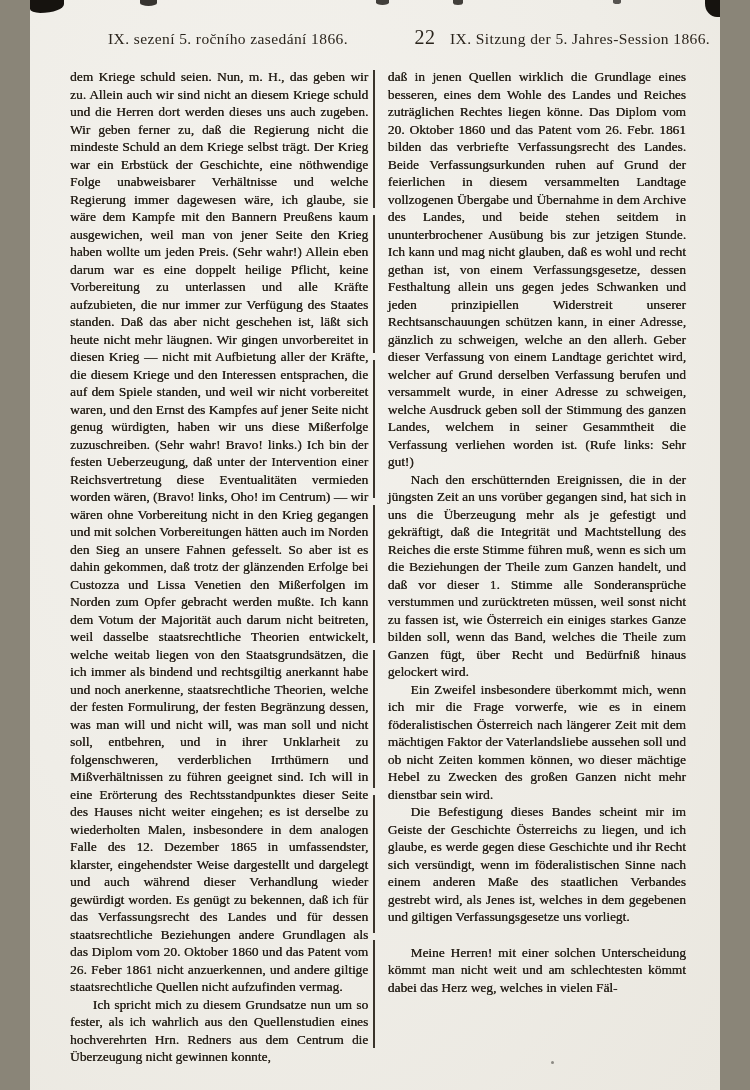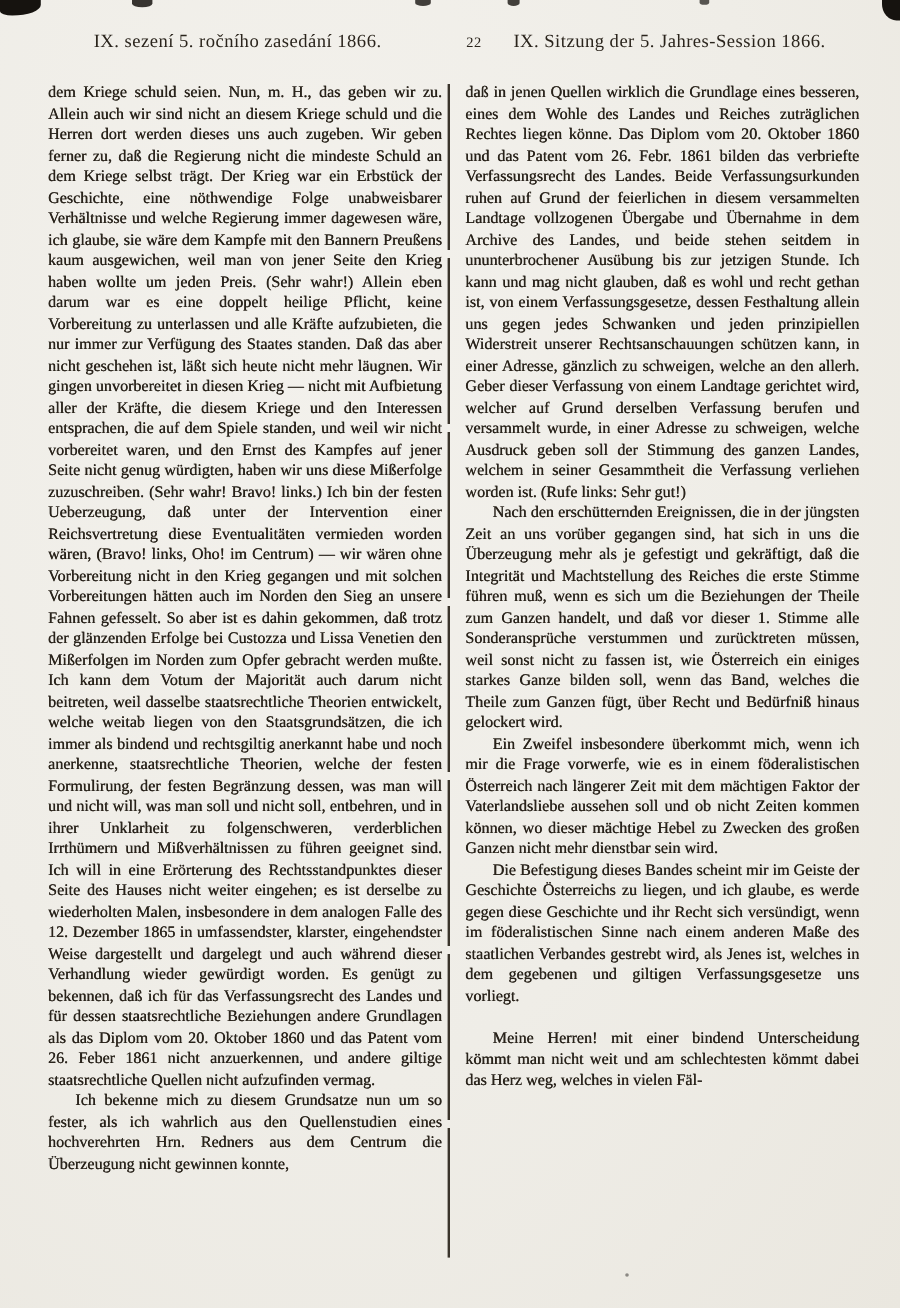--- a/index.html
+++ b/index.html
@@ -1,39 +1,39 @@
 <!DOCTYPE html>
 <html lang="de"><head>
 <meta charset="utf-8">
 <style>
   html, body { margin: 0; padding: 0; background: #8a8578; }
   .page {
     position: relative;
-    width: 750px;
+    width: 690px;
     height: 1090px;
     margin: 0 auto;
     overflow: hidden;
     background: radial-gradient(ellipse at 35% 25%, #f3f1ec 0%, #efede7 55%, #eae7df 100%);
     color: #2a241c;
     font-family: "Liberation Serif", "DejaVu Serif", serif;
   }
 
   
   .header {
     position: absolute;
     top: 26px; left: 40px; right: 36px;
     display: grid;
     grid-template-columns: 330px 50px 1fr;
     align-items: baseline;
     font-size: 15.5px;
     letter-spacing: 0.4px;
     white-space: nowrap;
   }
   .h-left  { text-align: center; padding-right: 14px; }
-  .h-num   { text-align: center; font-size: 12px; }
+  .h-num   { text-align: center; font-size: 20px; }
   .h-right { text-align: right; padding-right: 26px; }
 
   
   .bodywrap {
     position: absolute;
     top: 68px; left: 40px; right: 34px;
     display: flex;
     align-items: flex-start;
   }
   .col {
@@ -88,27 +88,27 @@
   <header class="header">
     <div class="h-left">IX. sezení 5. ročního zasedání 1866.</div>
     <div class="h-num">22</div>
     <div class="h-right">IX. Sitzung der 5. Jahres-Session 1866.</div>
   </header>
 
   <main class="bodywrap">
 
     <section class="col">
       <p class="cont">dem Kriege schuld seien. Nun, m. H., das geben wir zu. Allein auch wir sind nicht an diesem Kriege schuld und die Herren dort werden dieses uns auch zugeben. Wir geben ferner zu, daß die Regierung nicht die mindeste Schuld an dem Kriege selbst trägt. Der Krieg war ein Erbstück der Geschichte, eine nöthwendige Folge unabweisbarer Verhältnisse und welche Regierung immer dagewesen wäre, ich glaube, sie wäre dem Kampfe mit den Bannern Preußens kaum ausgewichen, weil man von jener Seite den Krieg haben wollte um jeden Preis. (Sehr wahr!) Allein eben darum war es eine doppelt heilige Pflicht, keine Vorbereitung zu unterlassen und alle Kräfte aufzubieten, die nur immer zur Verfügung des Staates standen. Daß das aber nicht geschehen ist, läßt sich heute nicht mehr läugnen. Wir gingen unvorbereitet in diesen Krieg — nicht mit Aufbietung aller der Kräfte, die diesem Kriege und den Interessen entsprachen, die auf dem Spiele standen, und weil wir nicht vorbereitet waren, und den Ernst des Kampfes auf jener Seite nicht genug würdigten, haben wir uns diese Mißerfolge zuzuschreiben. (Sehr wahr! Bravo! links.) Ich bin der festen Ueberzeugung, daß unter der Intervention einer Reichsvertretung diese Eventualitäten vermieden worden wären, (Bravo! links, Oho! im Centrum) — wir wären ohne Vorbereitung nicht in den Krieg gegangen und mit solchen Vorbereitungen hätten auch im Norden den Sieg an unsere Fahnen gefesselt. So aber ist es dahin gekommen, daß trotz der glänzenden Erfolge bei Custozza und Lissa Venetien den Mißerfolgen im Norden zum Opfer gebracht werden mußte. Ich kann dem Votum der Majorität auch darum nicht beitreten, weil dasselbe staatsrechtliche Theorien entwickelt, welche weitab liegen von den Staatsgrundsätzen, die ich immer als bindend und rechtsgiltig anerkannt habe und noch anerkenne, staatsrechtliche Theorien, welche der festen Formulirung, der festen Begränzung dessen, was man will und nicht will, was man soll und nicht soll, entbehren, und in ihrer Unklarheit zu folgenschweren, verderblichen Irrthümern und Mißverhältnissen zu führen geeignet sind. Ich will in eine Erörterung des Rechtsstandpunktes dieser Seite des Hauses nicht weiter eingehen; es ist derselbe zu wiederholten Malen, insbesondere in dem analogen Falle des 12. Dezember 1865 in umfassendster, klarster, eingehendster Weise dargestellt und dargelegt und auch während dieser Verhandlung wieder gewürdigt worden. Es genügt zu bekennen, daß ich für das Verfassungsrecht des Landes und für dessen staatsrechtliche Beziehungen andere Grundlagen als das Diplom vom 20. Oktober 1860 und das Patent vom 26. Feber 1861 nicht anzuerkennen, und andere giltige staatsrechtliche Quellen nicht aufzufinden vermag.</p>
-      <p class="ind">Ich bekenne mich zu diesem Grundsatze nun um so fester, als ich wahrlich aus den Quellenstudien eines hochverehrten Hrn. Redners aus dem Centrum die Überzeugung nicht gewinnen konnte,</p>
+      <p class="ind">Ich spricht mich zu diesem Grundsatze nun um so fester, als ich wahrlich aus den Quellenstudien eines hochverehrten Hrn. Redners aus dem Centrum die Überzeugung nicht gewinnen konnte,</p>
     </section>
 
     <div class="divider"></div>
 
     <section class="col">
       <p class="cont">daß in jenen Quellen wirklich die Grundlage eines besseren, eines dem Wohle des Landes und Reiches zuträglichen Rechtes liegen könne. Das Diplom vom 20. Oktober 1860 und das Patent vom 26. Febr. 1861 bilden das verbriefte Verfassungsrecht des Landes. Beide Verfassungsurkunden ruhen auf Grund der feierlichen in diesem versammelten Landtage vollzogenen Übergabe und Übernahme in dem Archive des Landes, und beide stehen seitdem in ununterbrochener Ausübung bis zur jetzigen Stunde. Ich kann und mag nicht glauben, daß es wohl und recht gethan ist, von einem Verfassungsgesetze, dessen Festhaltung allein uns gegen jedes Schwanken und jeden prinzipiellen Widerstreit unserer Rechtsanschauungen schützen kann, in einer Adresse, gänzlich zu schweigen, welche an den allerh. Geber dieser Verfassung von einem Landtage gerichtet wird, welcher auf Grund derselben Verfassung berufen und versammelt wurde, in einer Adresse zu schweigen, welche Ausdruck geben soll der Stimmung des ganzen Landes, welchem in seiner Gesammtheit die Verfassung verliehen worden ist. (Rufe links: Sehr gut!)</p>
       <p class="ind">Nach den erschütternden Ereignissen, die in der jüngsten Zeit an uns vorüber gegangen sind, hat sich in uns die Überzeugung mehr als je gefestigt und gekräftigt, daß die Integrität und Machtstellung des Reiches die erste Stimme führen muß, wenn es sich um die Beziehungen der Theile zum Ganzen handelt, und daß vor dieser 1. Stimme alle Sonderansprüche verstummen und zurücktreten müssen, weil sonst nicht zu fassen ist, wie Österreich ein einiges starkes Ganze bilden soll, wenn das Band, welches die Theile zum Ganzen fügt, über Recht und Bedürfniß hinaus gelockert wird.</p>
       <p class="ind">Ein Zweifel insbesondere überkommt mich, wenn ich mir die Frage vorwerfe, wie es in einem föderalistischen Österreich nach längerer Zeit mit dem mächtigen Faktor der Vaterlandsliebe aussehen soll und ob nicht Zeiten kommen können, wo dieser mächtige Hebel zu Zwecken des großen Ganzen nicht mehr dienstbar sein wird.</p>
       <p class="ind">Die Befestigung dieses Bandes scheint mir im Geiste der Geschichte Österreichs zu liegen, und ich glaube, es werde gegen diese Geschichte und ihr Recht sich versündigt, wenn im föderalistischen Sinne nach einem anderen Maße des staatlichen Verbandes gestrebt wird, als Jenes ist, welches in dem gegebenen und giltigen Verfassungsgesetze uns vorliegt.</p>
-      <p class="ind gap">Meine Herren! mit einer bindend Unterscheidung kömmt man nicht weit und am schlechtesten kömmt dabei das Herz weg, welches in vielen Fäl-</p>
+      <p class="ind gap">Meine Herren! mit einer solchen Unterscheidung kömmt man nicht weit und am schlechtesten kömmt dabei das Herz weg, welches in vielen Fäl-</p>
     </section>
 
   </main>
 </div>
 
 </body></html>

